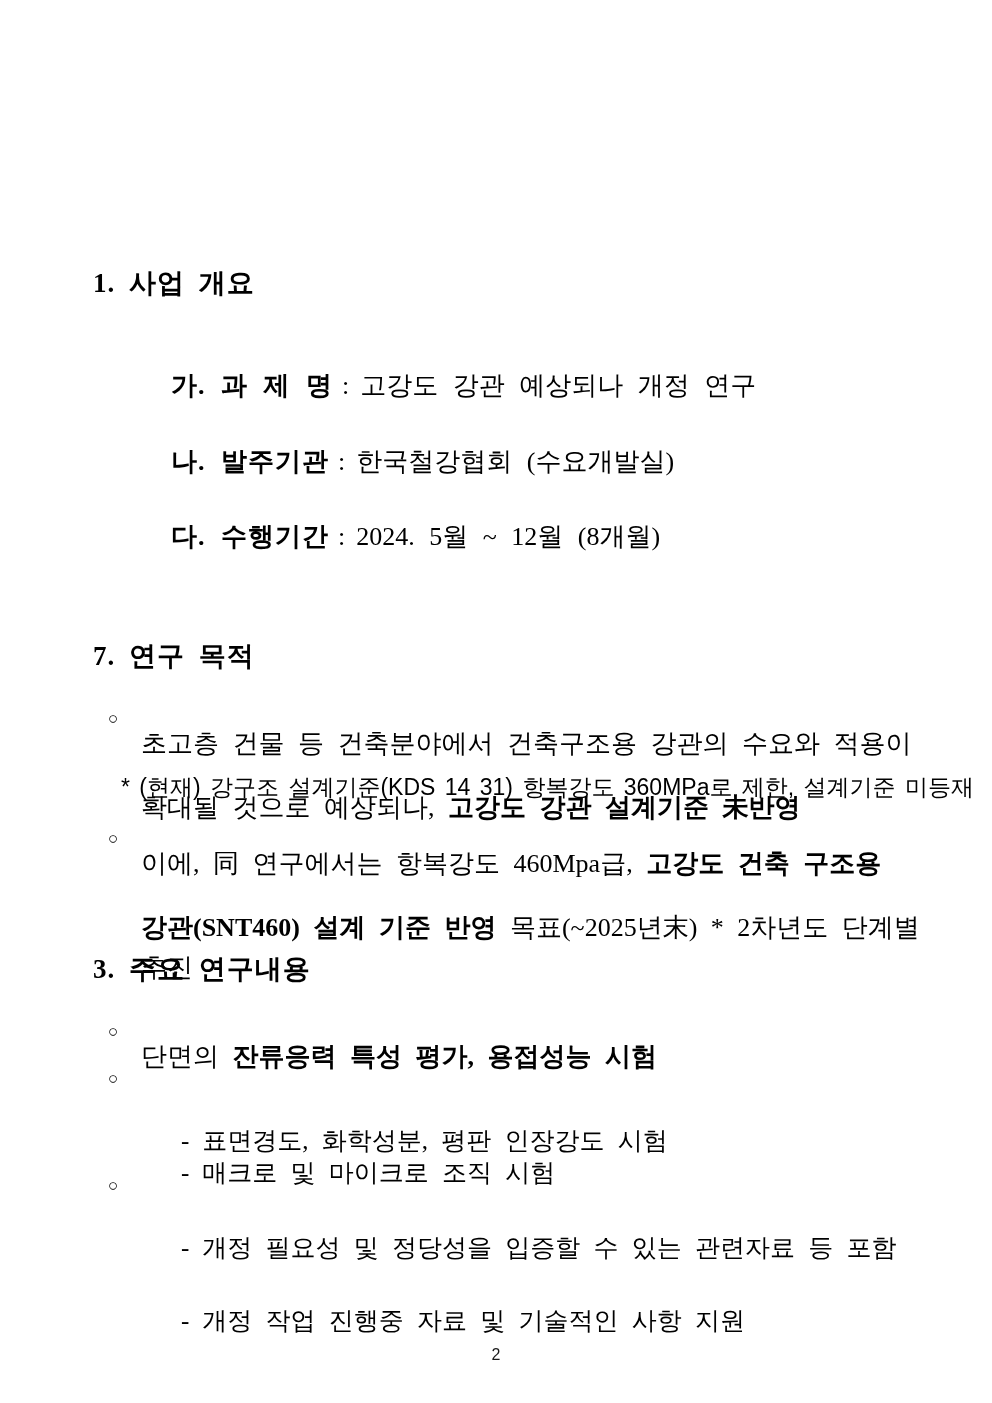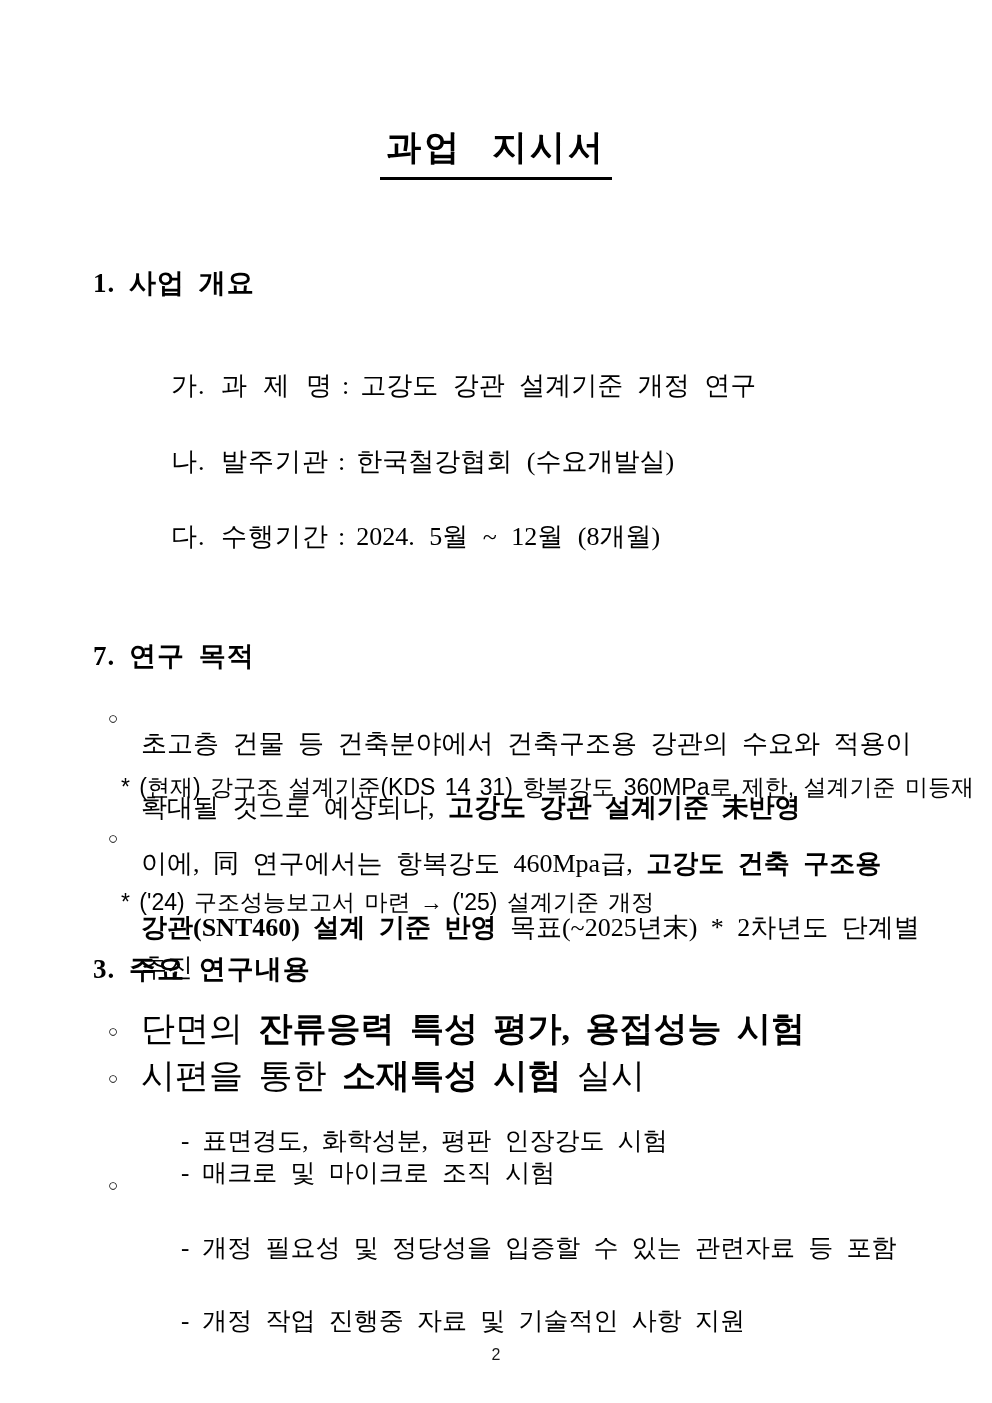--- a/index.html
+++ b/index.html
@@ -23,31 +23,31 @@
     position:absolute;left:93px;
     font-size:27px;font-weight:bold;
     letter-spacing:1px;word-spacing:6px;
     white-space:pre-wrap;line-height:30px;
   }
   .item{
     position:absolute;left:113px;
     font-size:26px;line-height:32px;
     word-spacing:8px;white-space:pre-wrap;
   }
-  .item .label{font-weight:normal;letter-spacing:1px;text-align:center;}
+  .item .label{font-weight:bold;letter-spacing:1px;text-align:center;}
   .item .colon{padding:0 11px 0 9px;}
   .bullet{position:absolute;left:108px;display:flex;align-items:flex-start;}
   .marker{
     flex:none;width:33px;
     font-size:17px;line-height:30px;
     padding-top:4px;
   }
   .blines{font-size:26px;line-height:40px;word-spacing:7px;}
   .bline{white-space:pre-wrap;margin-top:24px;}
-  .single{font-size:34px;line-height:32px;word-spacing:7px;white-space:pre-wrap;}
+  .single{font-size:26px;line-height:32px;word-spacing:7px;white-space:pre-wrap;margin-top:28px;}
   .b{font-weight:bold;}
   .note{
     position:absolute;left:121px;
     font-family:"Liberation Sans","DejaVu Sans",sans-serif;
     font-size:23px;line-height:26px;
     word-spacing:3px;white-space:pre-wrap;
   }
   .dash{
     position:absolute;left:128px;
     font-size:25px;line-height:30px;
@@ -59,28 +59,25 @@
     text-align:center;
     font-family:"Liberation Sans","DejaVu Sans",sans-serif;
     font-size:16px;color:#1a1a1a;
   }
 </style>
 </head>
 <body>
 
 <div class="page">
 
-  <div class="title-wrap">
-    <span class="title">과업 지시서</span>
-  </div>
 
   <div class="heading" style="top:268px;">1. 사업 개요</div>
 
   <div class="item" style="top:338px;">
-    <span class="label">가. 과 제 명</span><span class="colon">:</span><span class="value">고강도 강관 설계기준 개정 연구</span>
+    <span class="label">가. 과 제 명</span><span class="colon">:</span><span class="value">고강도 강관 예상되나 개정 연구</span>
   </div>
 
   <div class="item" style="top:414px;">
     <span class="label">나. 발주기관</span><span class="colon">:</span><span class="value">한국철강협회 (수요개발실)</span>
   </div>
 
   <div class="item" style="top:489px;">
     <span class="label">다. 수행기간</span><span class="colon">:</span><span class="value">2024. 5월 ~ 12월 (8개월)</span>
   </div>
 
@@ -98,32 +95,30 @@
   <div class="note" style="top:774px;">* (현재) 강구조 설계기준(KDS 14 31) 항복강도 360MPa로 제한, 설계기준 미등재</div>
 
   <div class="bullet" style="top:820px;width:830px;">
     <span class="marker">○</span>
     <div class="blines">
       <div class="bline"><span>이에, 同 연구에서는 항복강도 460Mpa급, </span><span class="b">고강도 건축 구조용</span></div>
       <div class="bline"><span class="b">강관(SNT460) 설계 기준 반영</span><span> 목표(~2025년末) * 2차년도 단계별 추진</span></div>
     </div>
   </div>
 
-  <div class="note" style="top:889px;">* ('24) 구조성능보고서 마련 → ('25) 설계기준 개정</div>
 
   <div class="heading" style="top:954px;">3. 주요 연구내용</div>
 
   <div class="bullet" style="top:1013px;width:830px;">
     <span class="marker">○</span>
     <div class="single"><span>단면의 </span><span class="b">잔류응력 특성 평가, 용접성능 시험</span></div>
   </div>
 
   <div class="bullet" style="top:1060px;width:830px;">
     <span class="marker">○</span>
-    <div class="single"><span>시편을 통한 </span><span class="b">소재특성 시험</span><span> 실시</span></div>
   </div>
 
   <div class="dash" style="top:1096px;">
     <span class="dm">-</span><span>표면경도, 화학성분, 평판 인장강도 시험</span>
   </div>
 
   <div class="dash" style="top:1128px;">
     <span class="dm">-</span><span>매크로 및 마이크로 조직 시험</span>
   </div>
 

